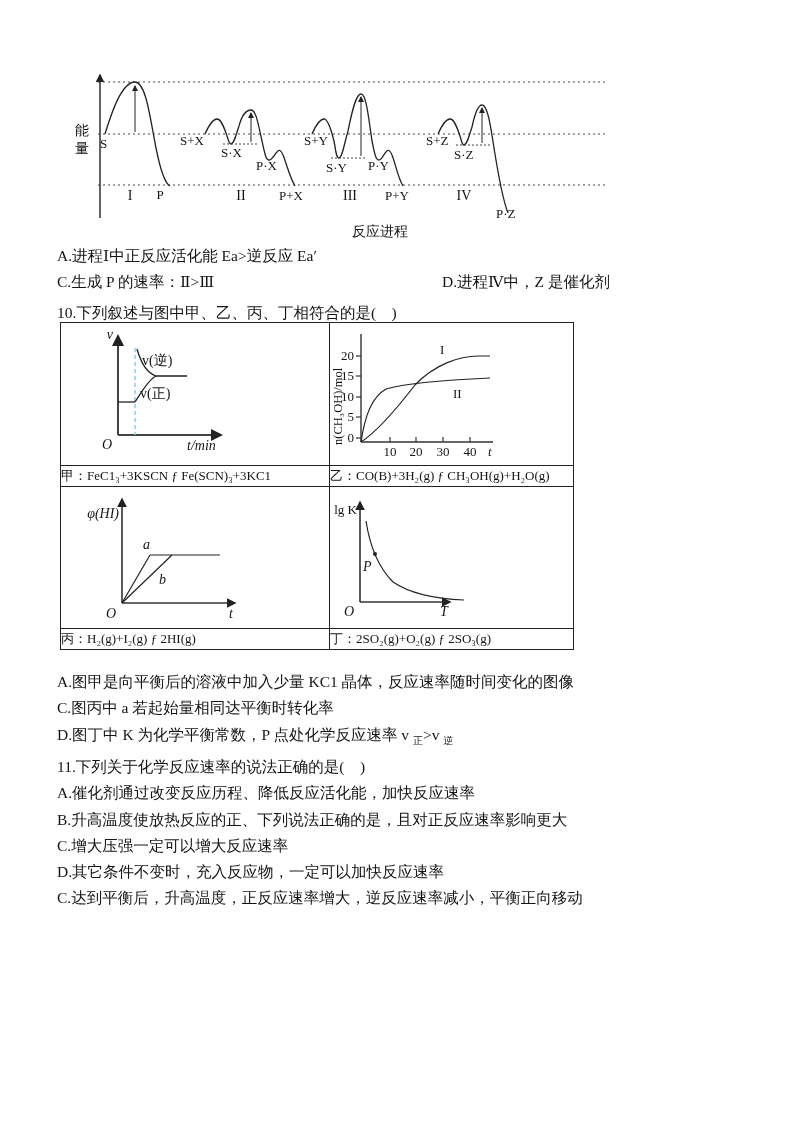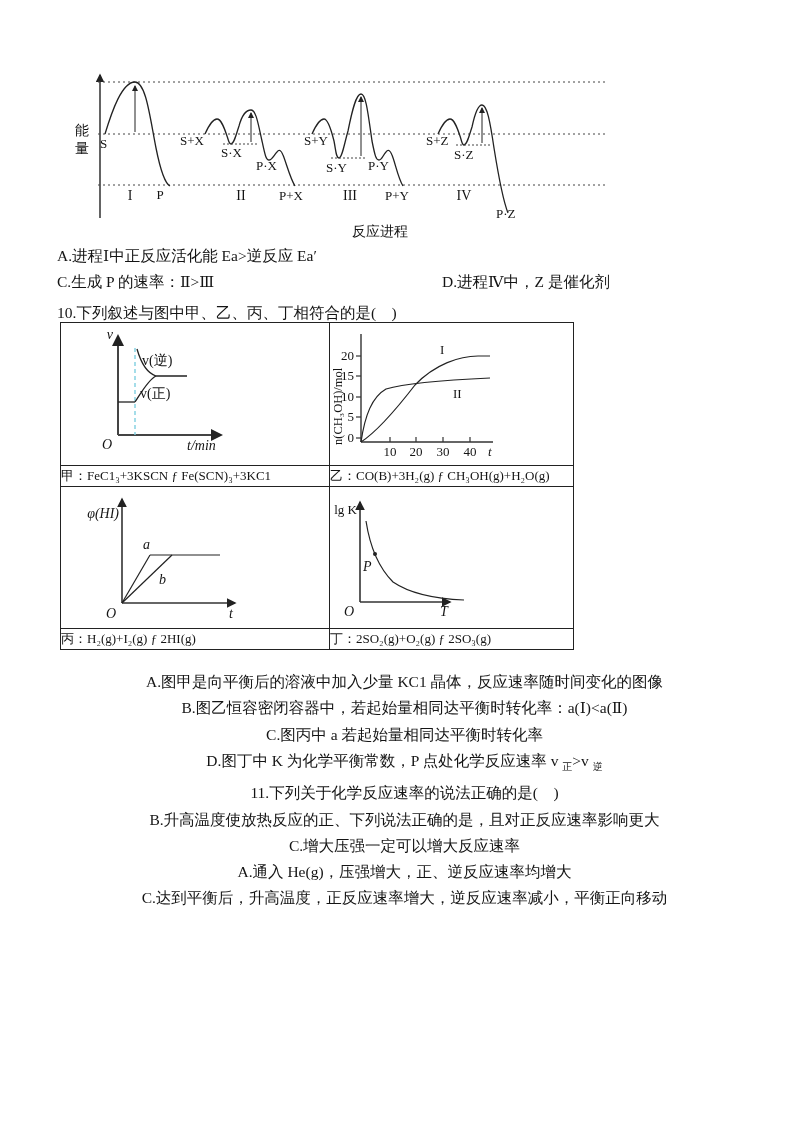--- a/index.html
+++ b/index.html
@@ -184,23 +184,23 @@
       </svg>
     </td>
   </tr>
   <tr>
     <td class="cap">丙：H₂(g)+I₂(g) ƒ   2HI(g)</td>
     <td class="cap">丁：2SO₂(g)+O₂(g) ƒ   2SO₃(g)</td>
   </tr>
 </tbody>
   </table>
 
-<div class="abs" style="left:57px;top:669px;width:695px;text-align:center;">
+<div class="abs" style="left:57px;top:669px;width:695px;">
   <div class="line">A.图甲是向平衡后的溶液中加入少量 KC1 晶体，反应速率随时间变化的图像</div>
-  <div class="line">B.图乙恒容密闭容器中，若起始量相同达平衡时转化率：a(Ⅰ)&lt;a(Ⅱ)</div>
   <div class="line">C.图丙中 a 若起始量相同达平衡时转化率</div>
   <div class="line"><span>D.图丁中 K 为化学平衡常数，P 点处化学反应速率 v </span><sub class="cjk">正</sub><span>&gt;v </span><sub class="cjk">逆</sub></div>
   <div class="line">11.下列关于化学反应速率的说法正确的是(    )</div>
+  <div class="line">A.催化剂通过改变反应历程、降低反应活化能，加快反应速率</div>
   <div class="line">B.升高温度使放热反应的正、下列说法正确的是，且对正反应速率影响更大</div>
   <div class="line">C.增大压强一定可以增大反应速率</div>
-  <div class="line">A.通入 He(g)，压强增大，正、逆反应速率均增大</div>
+  <div class="line">D.其它条件不变时，充入反应物，一定可以加快反应速率</div>
   <div class="line">C.达到平衡后，升高温度，正反应速率增大，逆反应速率减小，平衡正向移动</div>
 </div>
 
 </body></html>

